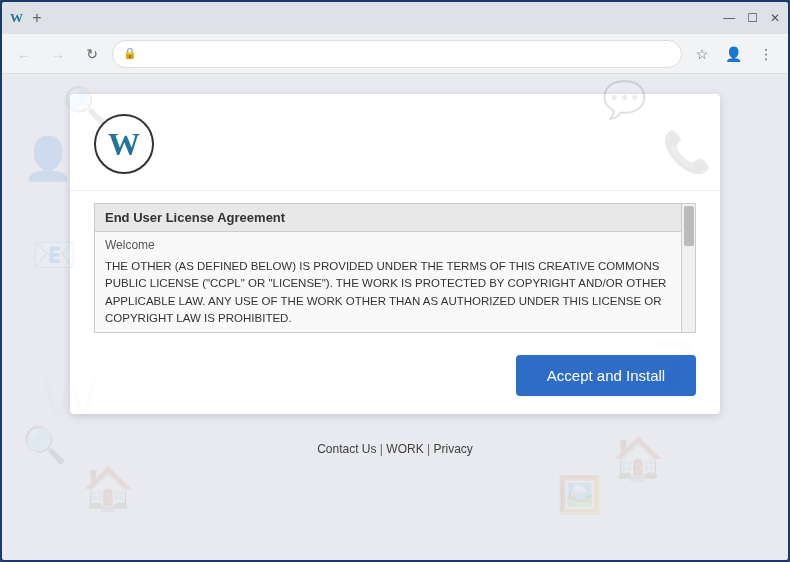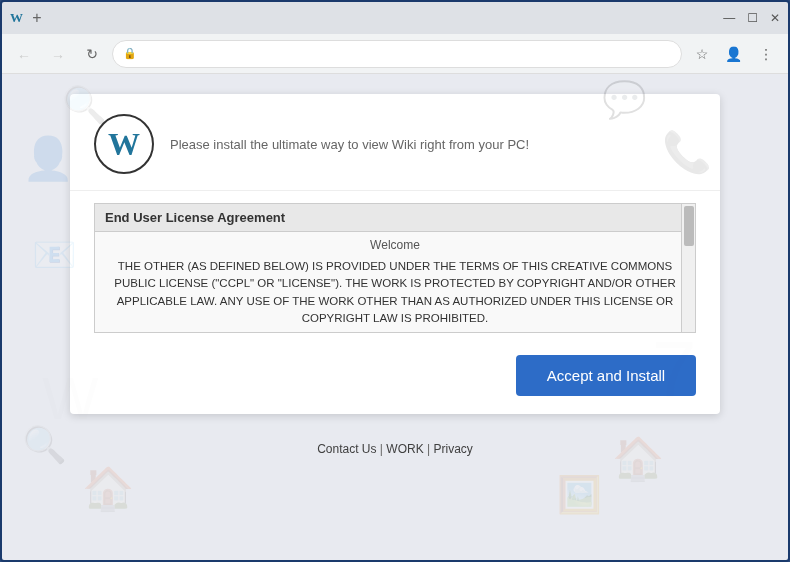--- a/index.html
+++ b/index.html
@@ -258,21 +258,20 @@
       padding: 6px 10px;
       font-size: 13px;
       font-weight: 600;
       color: #333;
       border-bottom: 1px solid #ccc;
     }
 
     .eula-content {
       padding: 6px 10px;
       overflow: hidden;
-      text-align: center;
     }
 
     .eula-welcome {
       font-size: 12px;
       color: #555;
       margin-bottom: 6px;
     }
 
     .eula-text {
       font-size: 11.5px;
@@ -404,21 +403,20 @@
     </div>
 
     <div class="main-card">
 
       <div class="card-header">
         <div class="wp-logo">
           <span class="wp-logo-inner">W</span>
           <span class="wp-star">★</span>
         </div>
         <div class="header-text">
-          <p>Please install the ultimate way to view Wiki right from your PC!</p>
         </div>
       </div>
 
       <div class="eula-section">
         <div class="eula-box">
           <div class="eula-title">End User License Agreement</div>
           <div class="eula-content">
             <div class="eula-welcome">Welcome</div>
             <div class="eula-text">THE OTHER (AS DEFINED BELOW) IS PROVIDED UNDER THE TERMS OF THIS CREATIVE COMMONS PUBLIC LICENSE ("CCPL" OR "LICENSE"). THE WORK IS PROTECTED BY COPYRIGHT AND/OR OTHER APPLICABLE LAW. ANY USE OF THE WORK OTHER THAN AS AUTHORIZED UNDER THIS LICENSE OR COPYRIGHT LAW IS PROHIBITED.</div>
 

